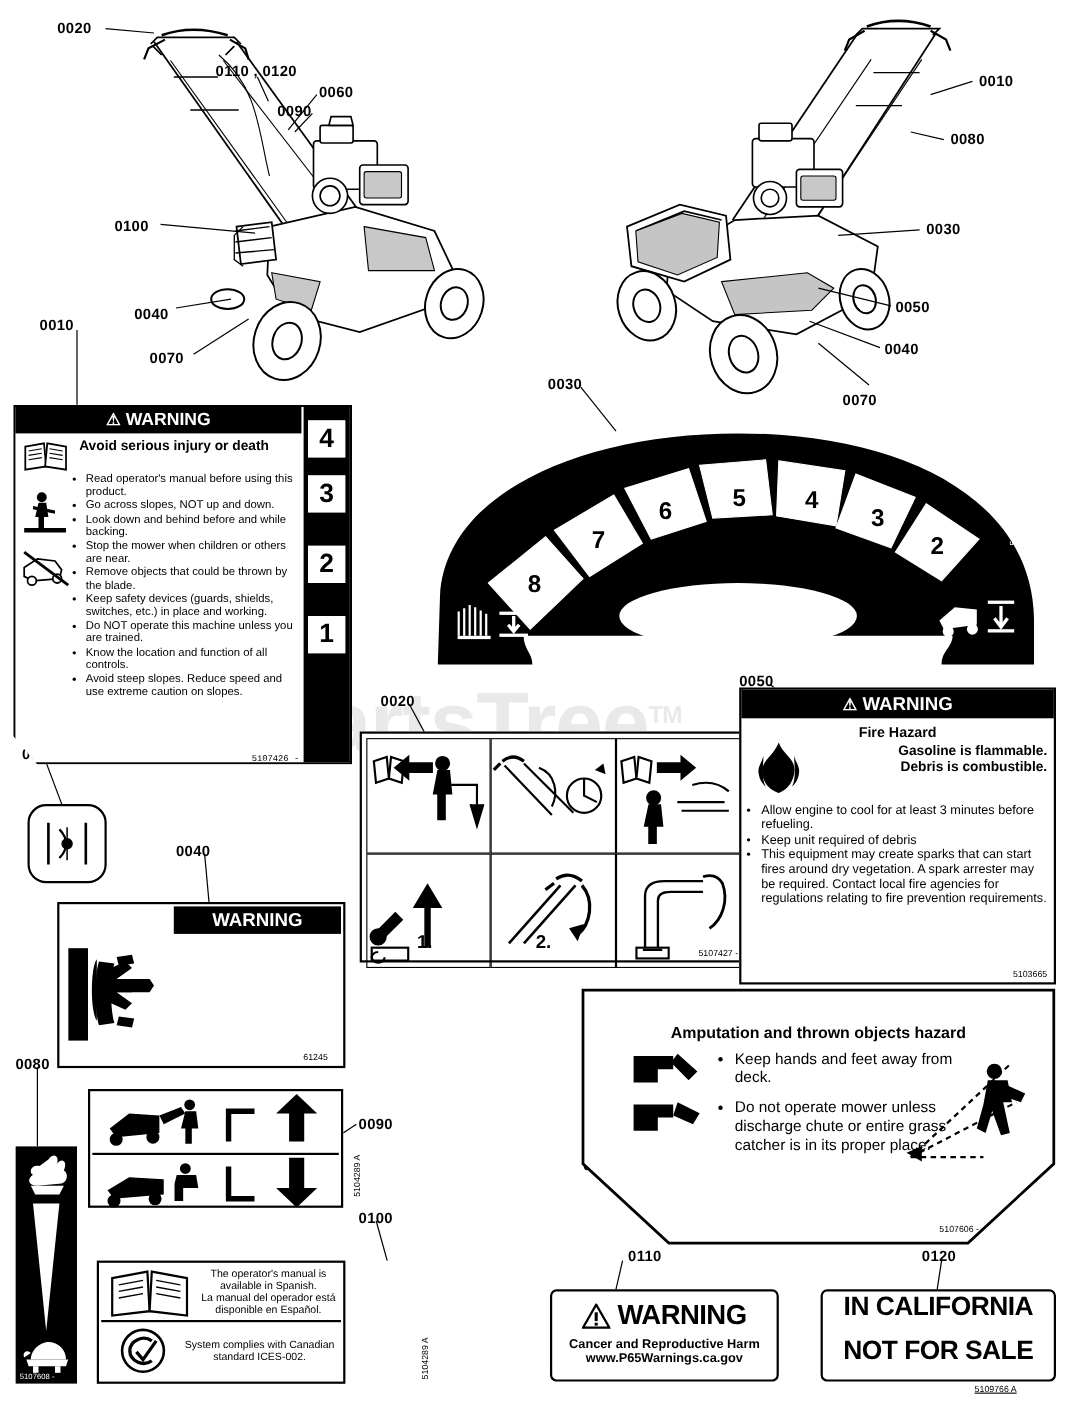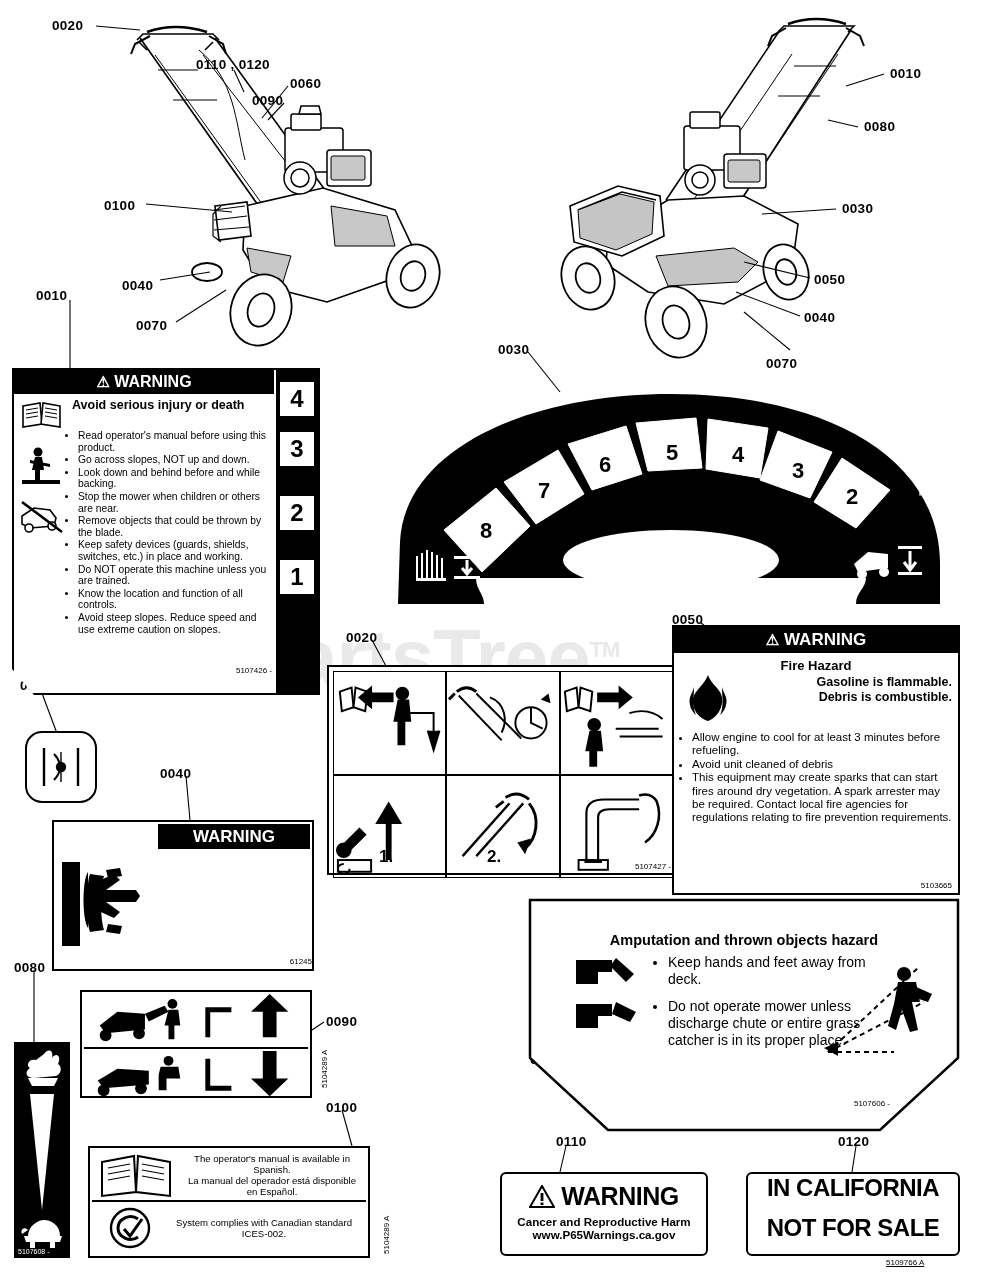--- a/index.html
+++ b/index.html
@@ -40,21 +40,21 @@
   #lbl-0010 .hdr{position:absolute;left:2px;top:2px;width:260px;height:24px;
     font-size:16px;line-height:24px;}
   #lbl-0010 .title{position:absolute;left:60px;top:30px;width:190px;font-size:12.5px;font-weight:bold;line-height:14px;}
   #lbl-0010 ul{position:absolute;left:56px;top:62px;width:196px;margin:0;padding:0 0 0 10px;
     font-size:10.3px;line-height:11.6px;}
   #lbl-0010 li{margin:0 0 1px 0;}
   #lbl-0010 .numcol{position:absolute;right:2px;top:2px;width:42px;bottom:2px;background:#000;}
   #lbl-0010 .numbox{position:absolute;left:4px;width:34px;height:34px;background:#fff;color:#000;
     font-size:24px;font-weight:bold;text-align:center;line-height:34px;}
   #lbl-0010 .icons{position:absolute;left:6px;top:30px;width:48px;}
-  #lbl-0010 .pn{right:48px;bottom:20px;}
+  #lbl-0010 .pn{right:48px;bottom:0;font-family:Liberation Mono, monospace;}
 
   
   #lbl-0030{left:386px;top:392px;width:565px;height:215px;}
 
   
   #lbl-0020{left:327px;top:665px;width:352px;height:210px;}
   #lbl-0020 .grid{position:absolute;inset:4px;display:grid;grid-template-columns:1fr 1fr 1fr;grid-template-rows:1fr 1fr;}
   #lbl-0020 .cell{border:1.5px solid #000;position:relative;box-sizing:border-box;}
   #lbl-0020 .pn{right:6px;bottom:2px;}
 
@@ -64,38 +64,38 @@
   #lbl-0050 .ttl{font-size:13px;font-weight:bold;text-align:center;margin:5px 0 0 0;}
   #lbl-0050 .big{font-size:12.5px;font-weight:bold;text-align:right;padding-right:6px;line-height:15px;}
   #lbl-0050 ul{margin:4px 4px 0 4px;padding-left:14px;font-size:11.5px;line-height:13.4px;}
   #lbl-0050 .pn{right:6px;bottom:3px;}
 
   
   #lbl-0040{left:52px;top:820px;width:262px;height:151px;}
   #lbl-0040 .hdr{position:absolute;right:2px;top:2px;width:152px;height:25px;font-size:17px;line-height:25px;}
   #lbl-0040 .body{position:absolute;left:112px;top:32px;width:140px;font-size:11px;font-weight:bold;line-height:12.6px;}
   #lbl-0040 .pt{font-size:13px;margin-bottom:4px;}
-  #lbl-0040 .pn{right:0;bottom:3px;}
+  #lbl-0040 .pn{right:14px;bottom:3px;}
 
   
   #lbl-0070{left:528px;top:898px;width:432px;height:234px;}
   #lbl-0070 .hdr{position:absolute;left:2px;top:2px;right:2px;height:28px;font-size:20px;line-height:28px;}
   #lbl-0070 .sub{position:absolute;left:0;right:0;top:34px;text-align:center;font-size:14.5px;font-weight:bold;}
   #lbl-0070 ul{position:absolute;left:128px;top:56px;width:220px;margin:0;padding-left:12px;font-size:14px;line-height:17px;}
-  #lbl-0070 .pn{right:70px;bottom:24px;}
+  #lbl-0070 .pn{right:70px;bottom:10px;}
 
   
   #lbl-0080{left:14px;top:1042px;width:56px;height:216px;}
 
   
   #lbl-0090{left:80px;top:990px;width:232px;height:108px;}
   #lbl-0090 .pn{left:288px;top:20px;}
 
   
-  #lbl-0100{left:88px;top:1146px;width:282px;height:112px;}
+  #lbl-0100{left:88px;top:1146px;width:226px;height:112px;}
   #lbl-0100 .pn{right:-16px;bottom:30px;}
 
   
   #lbl-0110{left:500px;top:1172px;width:208px;height:84px;}
   
   #lbl-0120{left:746px;top:1172px;width:214px;height:84px;}
 
   .rot{transform:rotate(-90deg);transform-origin:left top;white-space:nowrap;}
 </style>
 </head>
@@ -257,21 +257,21 @@
 <div class="abs callout" style="left:766px;top:356px;">0070</div>
 <div class="abs callout" style="left:498px;top:342px;">0030</div>
 <div class="abs callout" style="left:20px;top:678px;">0060</div>
 <div class="abs callout" style="left:672px;top:612px;">0050</div>
 <div class="abs callout" style="left:346px;top:630px;">0020</div>
 <div class="abs callout" style="left:160px;top:766px;">0040</div>
 <div class="abs callout" style="left:14px;top:960px;">0080</div>
 <div class="abs callout" style="left:326px;top:1014px;">0090</div>
 <div class="abs callout" style="left:326px;top:1100px;">0100</div>
 <div class="abs callout" style="left:530px;top:1052px;">0070</div>
-<div class="abs callout" style="left:556px;top:1134px;">0110</div>
+<div class="abs callout" style="left:571px;top:1134px;">0110</div>
 <div class="abs callout" style="left:838px;top:1134px;">0120</div>
 
 <div class="abs" id="lbl-0010">
   <div class="shape"></div>
   <div class="hdr">
     <span style="font-size:15px;">⚠</span> <span>WARNING</span>
   </div>
 
   <div class="icons">
     <svg width="48" height="250" viewBox="0 0 48 250">
@@ -469,21 +469,21 @@
     <svg style="position:absolute;left:8px;top:-2px;" width="52" height="50" viewBox="0 0 52 50">
       <path d="M26 2 C30 14 42 16 40 30 C38 44 26 48 26 48 C26 48 12 44 11 30 C10 18 20 16 26 2 Z" fill="#000"></path>
       <path d="M12 14 C10 22 6 24 8 32 C9 38 14 42 14 42 C10 34 12 24 12 14 Z" fill="#000"></path>
       <path d="M40 14 C42 22 46 24 44 32 C43 38 38 42 38 42 C42 34 40 24 40 14 Z" fill="#000"></path>
     </svg>
     <div class="big" style="margin-top:2px;">Gasoline is flammable.</div>
     <div class="big">Debris is combustible.</div>
   </div>
   <ul>
     <li>Allow engine to cool for at least 3 minutes before refueling.</li>
-    <li>Avoid unit cleaned of debris</li>
+    <li>Keep unit required of debris</li>
     <li>This equipment may create sparks that can start fires around dry vegetation. A spark arrester may be required. Contact local fire agencies for regulations relating to fire prevention requirements.</li>
   </ul>
   <div class="pn">5103665</div>
 </div>
 
 <div class="abs" id="lbl-0060" style="left:24px;top:730px;width:74px;height:74px;">
   <svg width="74" height="74" viewBox="0 0 74 74">
     <rect x="2" y="2" width="70" height="70" rx="16" fill="#fff" stroke="#000" stroke-width="2"></rect>
     <g stroke="#000" stroke-width="2.4" fill="none">
       <path d="M20 18 L20 56"></path>

